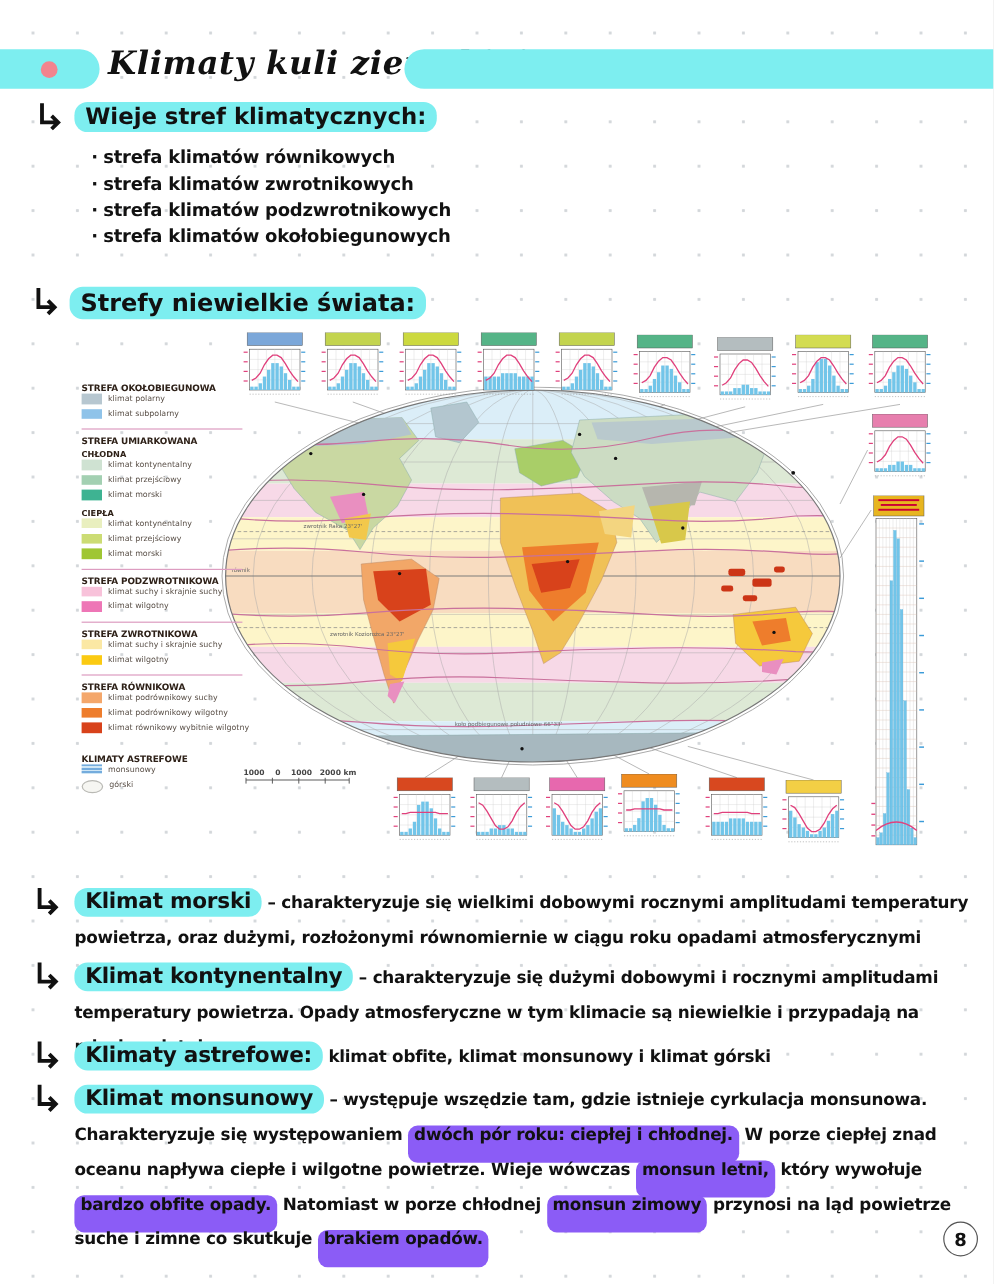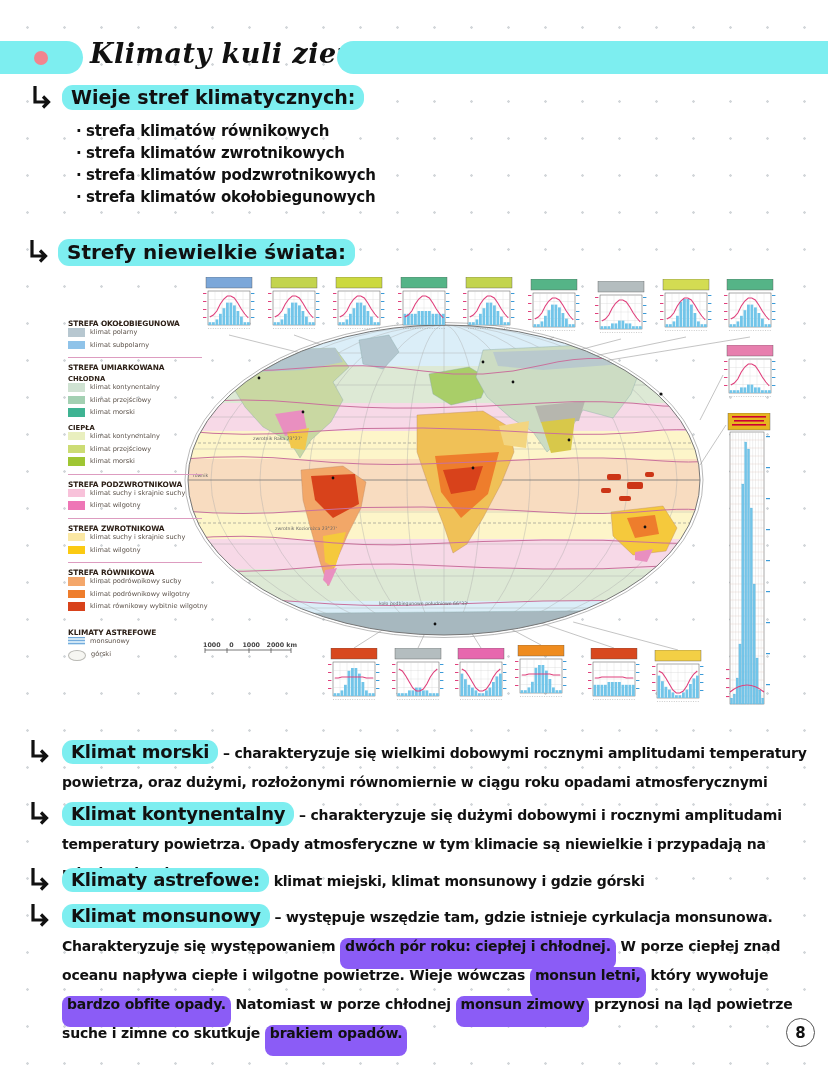--- a/index.html
+++ b/index.html
@@ -923,21 +923,21 @@
         <path d="M5 2 V18 H17 M13 12.5 L18.5 18 L13 23.5" stroke="#111" stroke-width="3.2" fill="none"></path>
       </svg>
       <div class="note" style="top: 737px;"><span class="pill">Klimat morski</span><span> – charakteryzuje się wielkimi dobowymi rocznymi amplitudami temperatury powietrza, oraz dużymi, rozłożonymi równomiernie w ciągu roku opadami atmosferycznymi</span></div>
       <svg class="arrow" viewBox="0 0 26 28" style="left: 28px; top: 800px;">
         <path d="M5 2 V18 H17 M13 12.5 L18.5 18 L13 23.5" stroke="#111" stroke-width="3.2" fill="none"></path>
       </svg>
       <div class="note" style="top: 799px;"><span class="pill">Klimat kontynentalny</span><span> – charakteryzuje się dużymi dobowymi i rocznymi amplitudami temperatury powietrza. Opady atmosferyczne w tym klimacie są niewielkie i przypadają na miesiące letnie.</span></div>
       <svg class="arrow" viewBox="0 0 26 28" style="left: 28px; top: 866px;">
         <path d="M5 2 V18 H17 M13 12.5 L18.5 18 L13 23.5" stroke="#111" stroke-width="3.2" fill="none"></path>
       </svg>
-      <div class="note" style="top: 865px;"><span class="pill">Klimaty astrefowe:</span><span> klimat miejski, klimat monsunowy i gdzie górski</span></div>
+      <div class="note" style="top: 865px;"><span class="pill">Klimaty astrefowe:</span><span> klimat obfite, klimat monsunowy i klimat górski</span></div>
       <svg class="arrow" viewBox="0 0 26 28" style="left: 28px; top: 902px;">
         <path d="M5 2 V18 H17 M13 12.5 L18.5 18 L13 23.5" stroke="#111" stroke-width="3.2" fill="none"></path>
       </svg>
       <div class="note" style="top: 901px;"><span class="pill">Klimat monsunowy</span><span> – występuje wszędzie tam, gdzie istnieje cyrkulacja monsunowa. Charakteryzuje się występowaniem </span><span class="hl">dwóch pór roku: ciepłej i chłodnej.</span><span> W porze ciepłej znad oceanu napływa ciepłe i wilgotne powietrze. Wieje wówczas </span><span class="hl">monsun letni,</span><span> który wywołuje </span><span class="hl">bardzo obfite opady.</span><span> Natomiast w porze chłodnej </span><span class="hl">monsun zimowy</span><span> przynosi na ląd powietrze suche i zimne co skutkuje </span><span class="hl">brakiem opadów.</span></div>
     </div>
 
   <div class="pageno">8</div>
 </div>
 
 </body></html>

